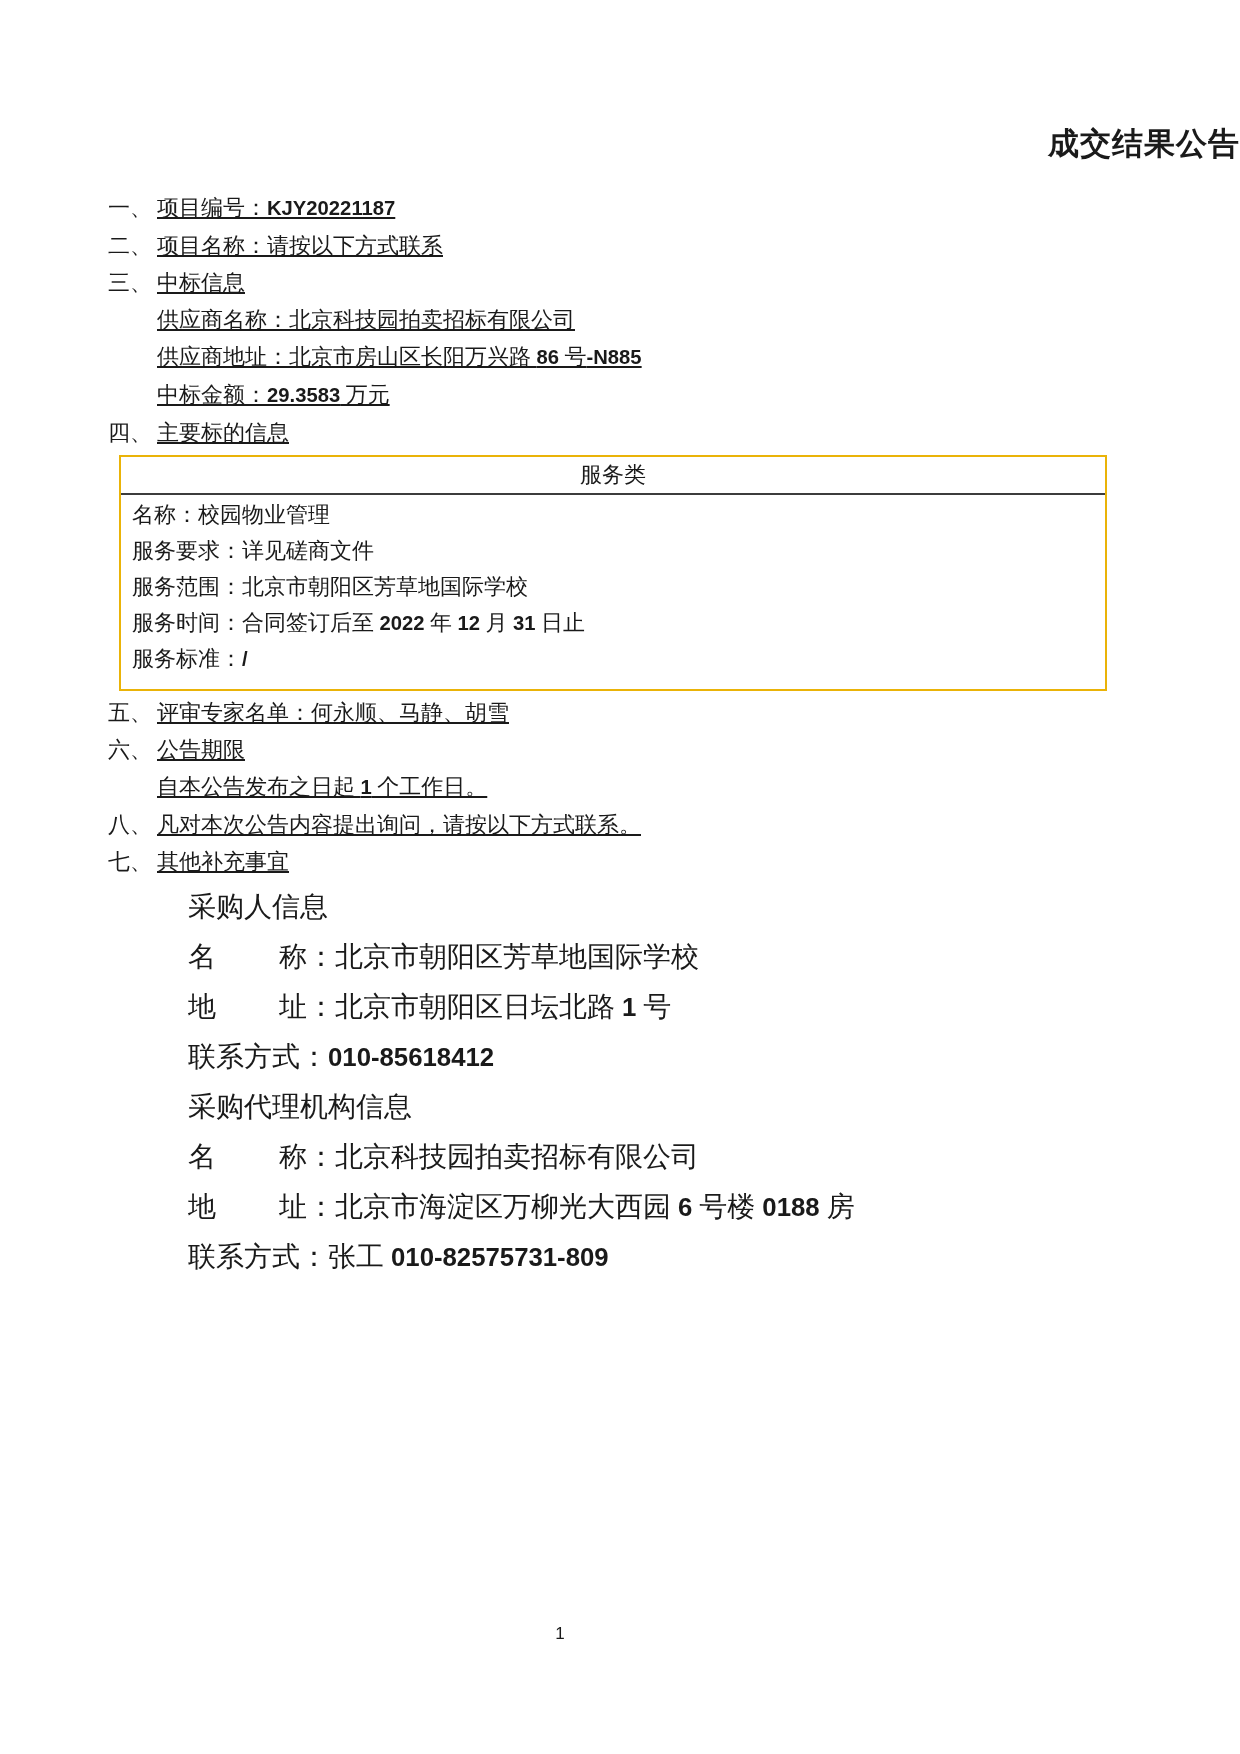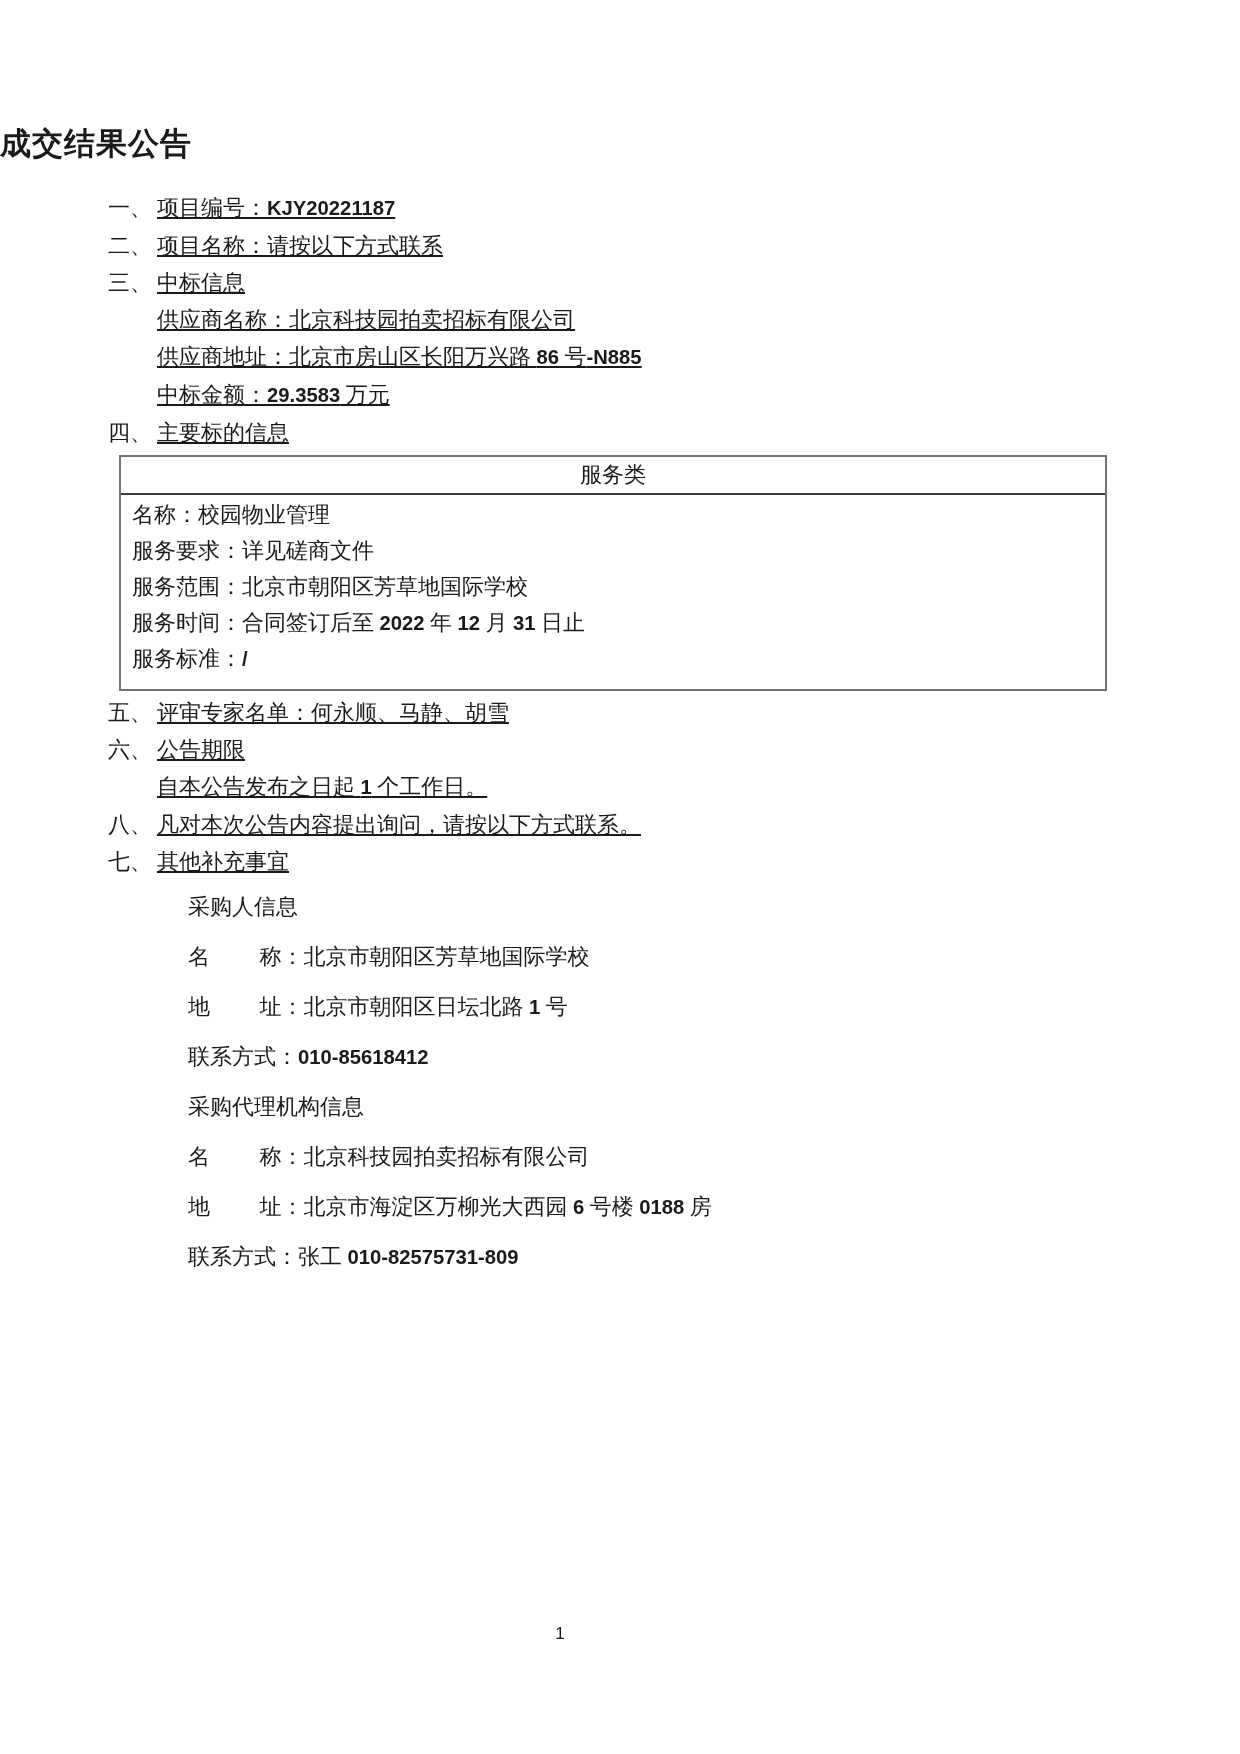--- a/index.html
+++ b/index.html
@@ -3,39 +3,39 @@
 <meta charset="utf-8">
 <style>
   html,body { margin:0; padding:0; background:#ffffff; }
   .page {
     position:relative; width:1240px; height:1754px; background:#ffffff;
     color:#1a1a1a; font-family:"Liberation Serif","DejaVu Serif",serif;
     overflow:hidden;
   }
   .title {
     padding-top:122px; line-height:44px; font-size:31px; font-weight:700;
-    text-align:left; letter-spacing:1px;
+    text-align:right; letter-spacing:1px;margin-left:37px;
   }
   .content { padding-left:108px; padding-right:70px; }
   .sec1 { margin-top:23px;text-decoration:underline; }
   .sec2 { margin-top:3px;text-decoration:underline; }
   .line { font-size:22px; line-height:37px; white-space:pre-wrap; }
   .num-col { display:inline-block; width:49px; }
   .goods-table {
     box-sizing:border-box; margin-top:4px; margin-left:11px; width:988px;
-    border:2px solid #737373;
+    border:2px solid #eab308;
   }
   .goods-table .thead {
     height:36px; line-height:36px; text-align:center; font-size:22px;
     border-bottom:2px solid #3c3c3c;
   }
   .goods-table .tbody { padding:2px 14px 12px 11px; }
   .goods-table .trow { font-size:22px; line-height:36px; white-space:pre-wrap; }
   .contact { margin-top:2px; padding-left:80px; }
-  .contact .cline { font-size:22px; line-height:50px; white-space:pre-wrap; }
+  .contact .cline { font-size:28px; line-height:50px; white-space:pre-wrap; }
   .num, .val .num, .trow .num {
     font-family:"Liberation Sans","DejaVu Sans",sans-serif;
     font-weight:700; font-size:0.92em;
   }
   .page-number {
     position:absolute; top:1624px; left:0; width:1120px; text-align:center;
     font-size:17px; line-height:20px;
     font-family:"Liberation Sans","DejaVu Sans",sans-serif;
   }
 </style>

